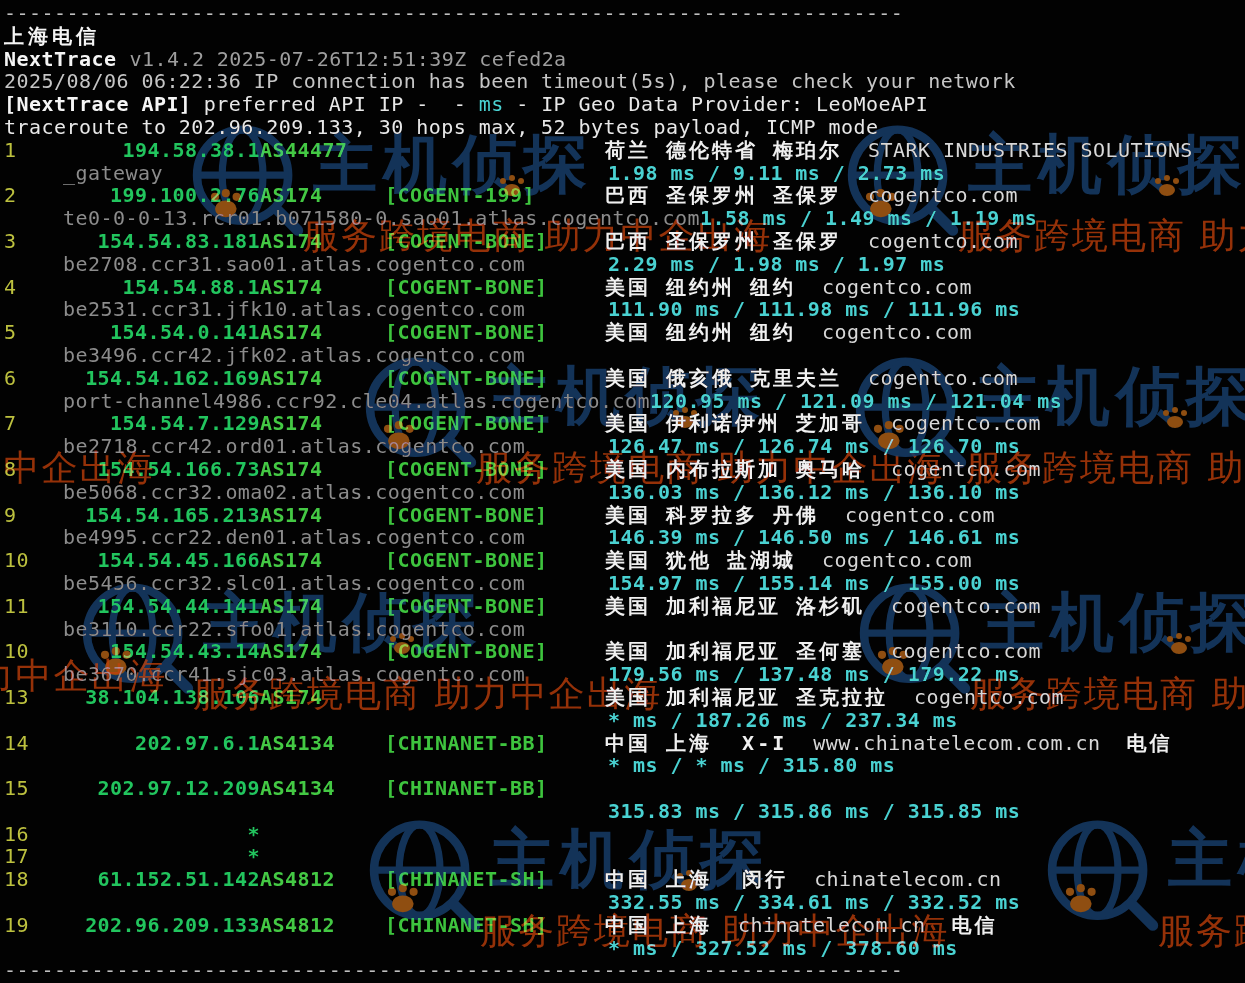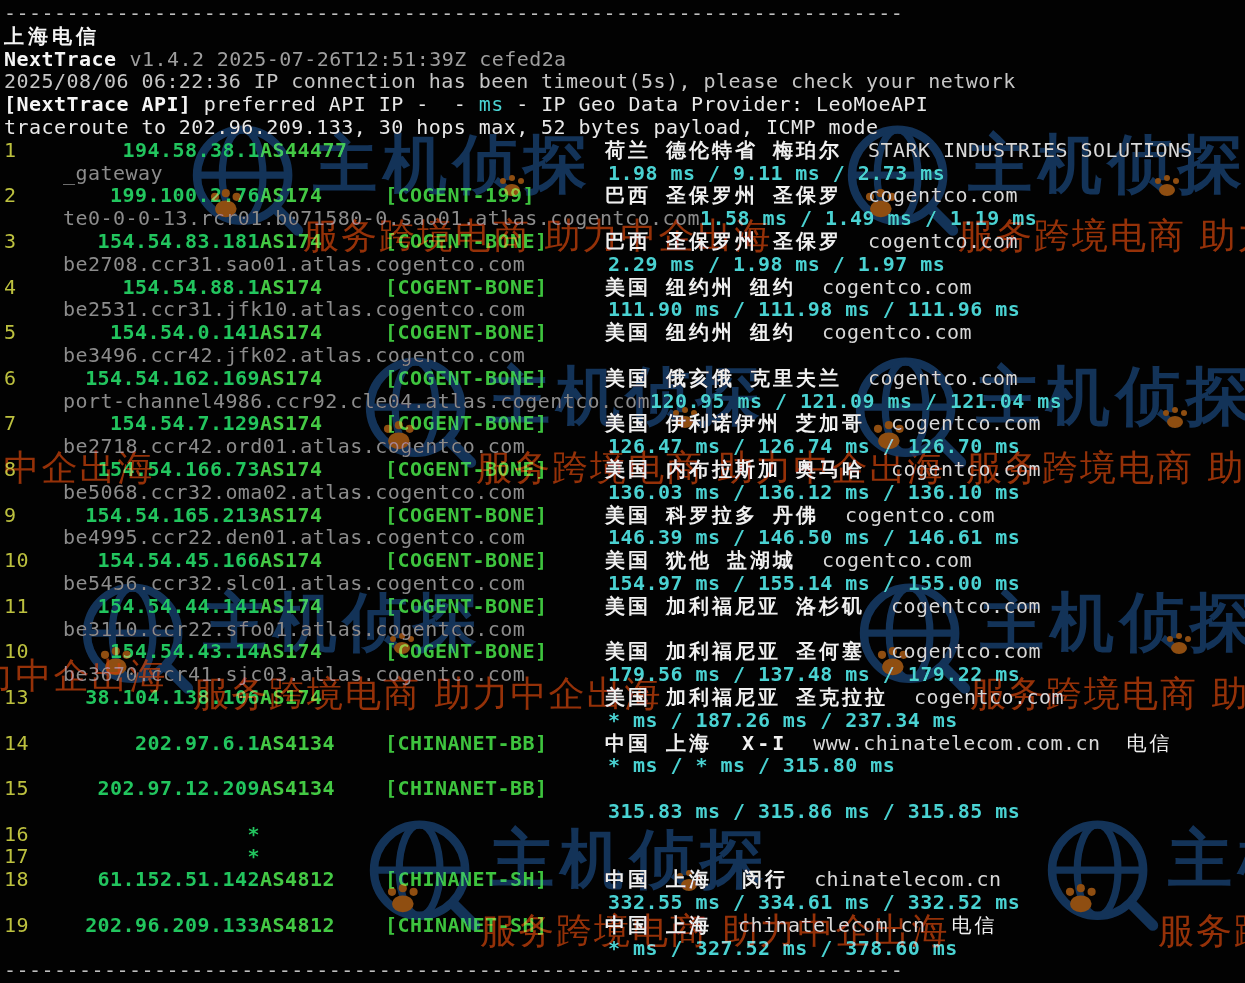--- a/index.html
+++ b/index.html
@@ -20,21 +20,21 @@
   .hop .l1{display:flex;}
   .c{display:inline-block;white-space:pre;}
   .num{width:51px;color:#bdc13f;}
   .ipc{width:205px;color:#22c55e;font-weight:bold;text-align:right;}
   .asn{width:125px;color:#44c944;font-weight:bold;}
   .tagc{width:220px;color:#3ec43e;font-weight:bold;}
   .geo-cell{flex:1;white-space:pre;}
   .geo{color:#f0f0f0;font-weight:bold;}
   .org{color:#d8d8d8;margin-left:26px;}
   .org:empty{margin-left:0;}
-  .carrier{color:#f0f0f0;font-weight:normal;margin-left:26px;}
+  .carrier{color:#f0f0f0;font-weight:bold;margin-left:26px;}
   .carrier:empty{margin-left:0;}
   .l2{display:flex;padding-left:51px;}
   .host{display:inline-block;min-width:545px;color:#8c8c8c;white-space:pre;margin-left:8px;}
   .rtt{color:#4ad2d2;font-weight:bold;white-space:pre;}
   
   .wm-layer{position:absolute;inset:0;z-index:2;pointer-events:none;mix-blend-mode:lighten;}
   .wm{position:absolute;width:600px;height:150px;opacity:.85;}
   .wm-icon{position:absolute;left:0;top:0;}
   .wm-title{position:absolute;left:128px;top:2px;font-family:Liberation Sans, sans-serif;
     font-weight:bold;font-size:64px;line-height:84px;color:#173c68;letter-spacing:6px;white-space:pre;}

